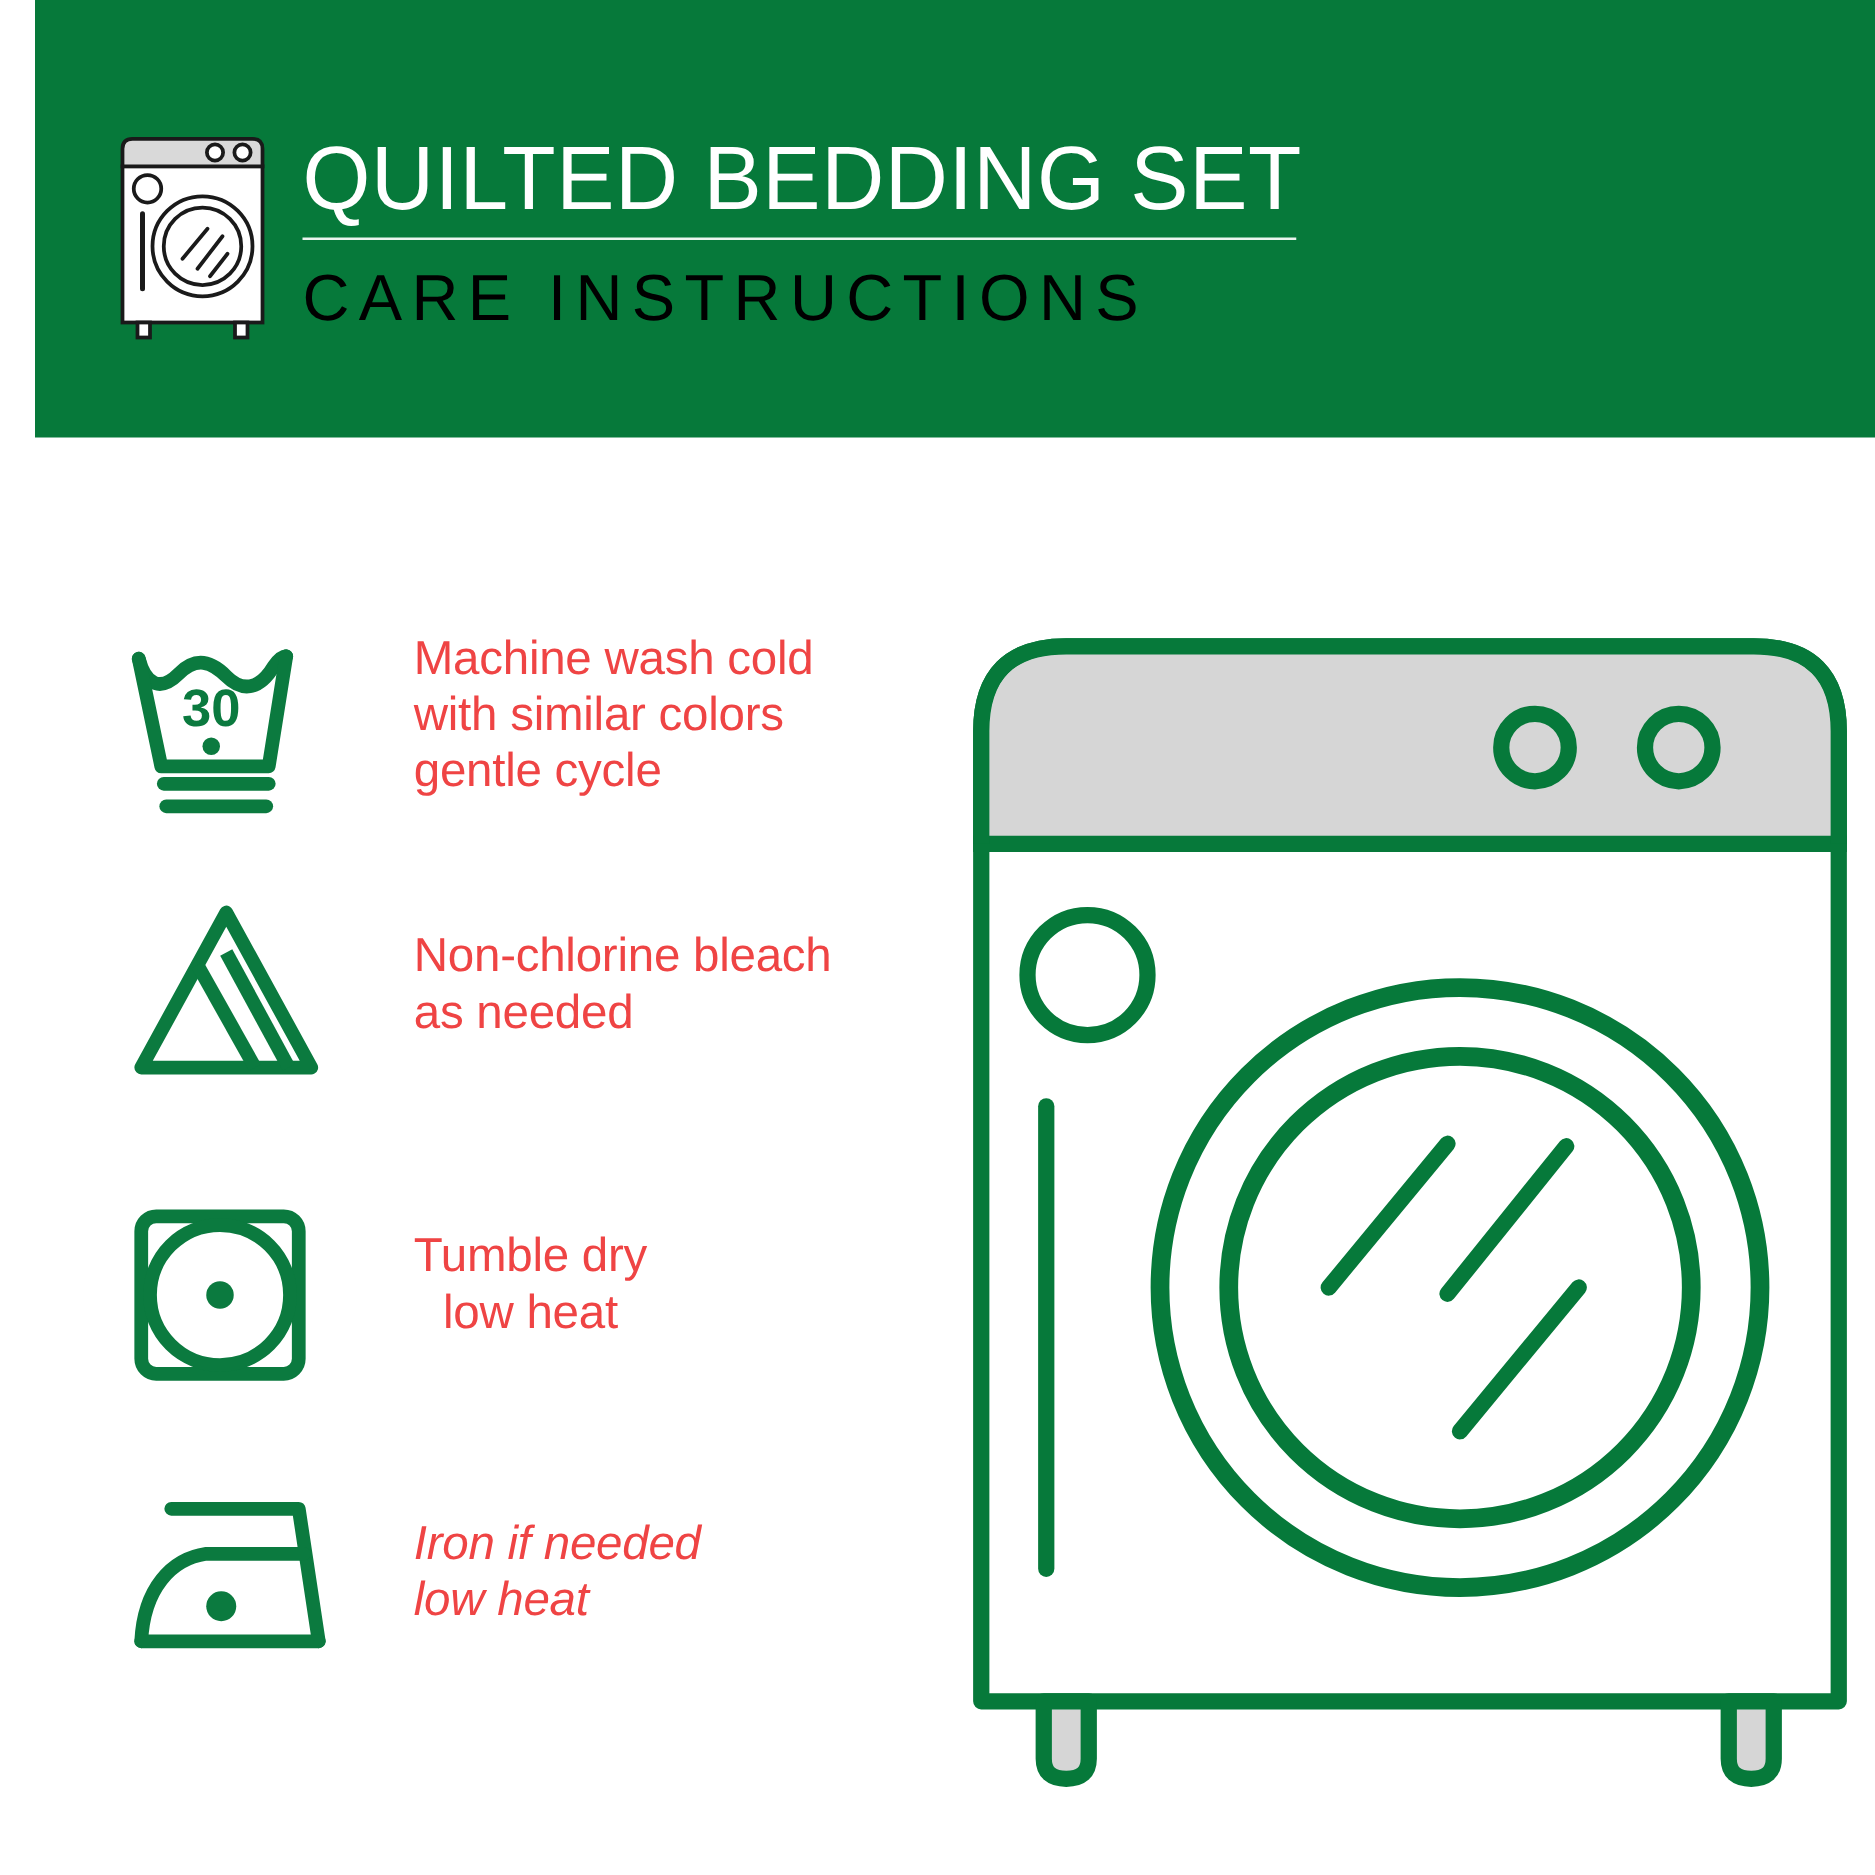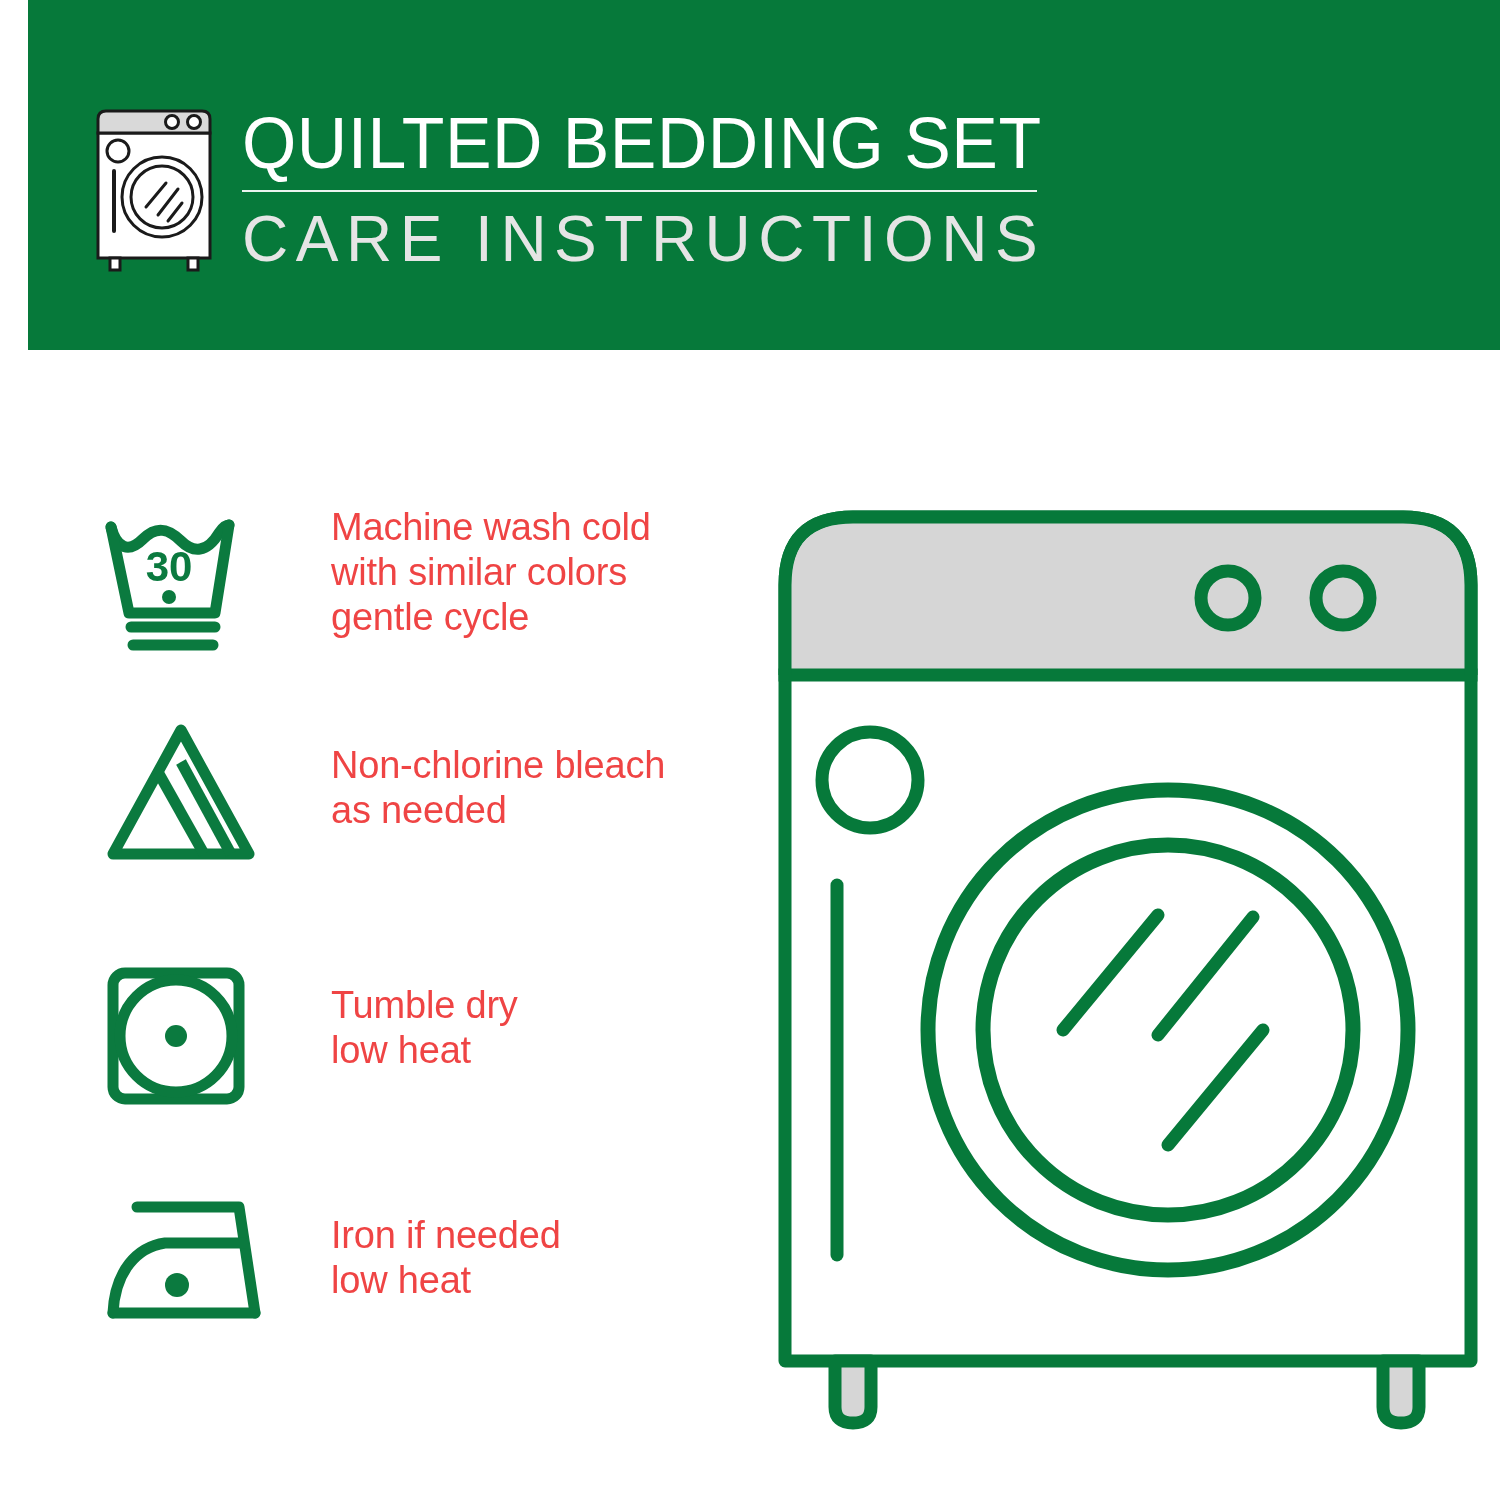--- a/index.html
+++ b/index.html
@@ -53,23 +53,23 @@
   #header-divider {
     margin-top: 8px;
     width: 795px;
     height: 2px;
     background: #ffffff;
     opacity: 0.92;
   }
   #header-subtitle {
     margin-top: 12px;
     font-family: "Liberation Sans Narrow", "Liberation Sans", sans-serif;
-    font-size: 64px;
+    font-size: 52px;
     line-height: 70px;
-    color: #e5e5e5;
+    color: #000000;
     font-weight: 400;
     letter-spacing: 7.5px;
     white-space: nowrap;
   }
 
   
   #care-list {
     position: absolute;
     left: 0;
     top: 340px;
@@ -101,25 +101,25 @@
   #row-wash   { top: 165px; }
   #row-wash   .care-icon { top: 10px; }
   #row-wash   .care-text { top: 0px; }
 
   #row-bleach { top: 375px; }
   #row-bleach .care-icon { top: 5px; }
   #row-bleach .care-text { top: 28px; }
 
   #row-dry    { top: 615px; }
   #row-dry    .care-icon { top: 10px; }
-  #row-dry    .care-text { top: 28px; }
+  #row-dry    .care-text { top: 28px; text-align: center; }
 
   #row-iron   { top: 845px; }
   #row-iron   .care-icon { top: 10px; }
-  #row-iron   .care-text { top: 28px; }
+  #row-iron   .care-text { top: 28px; font-style: italic; }
 
   
   #machine-illustration {
     position: absolute;
     left: 745px;
     top: 505px;
     width: 710px;
     height: 910px;
   }
 

